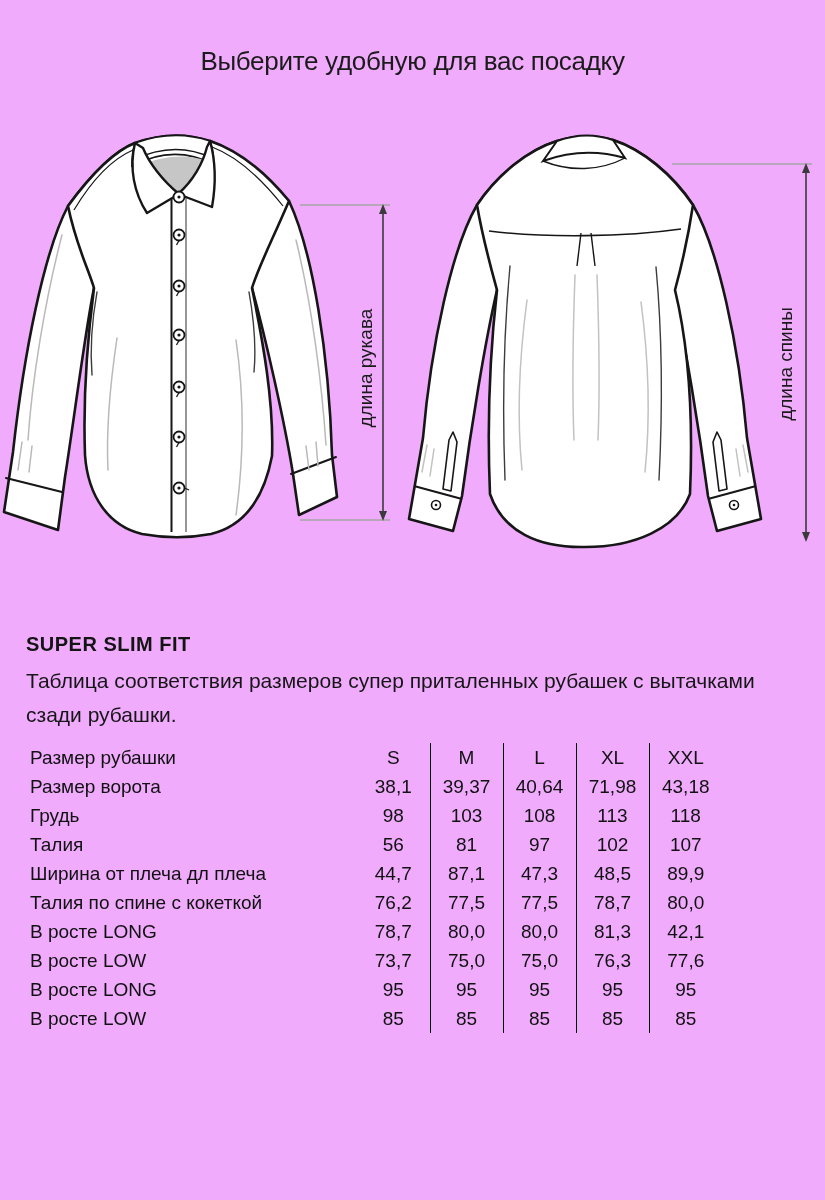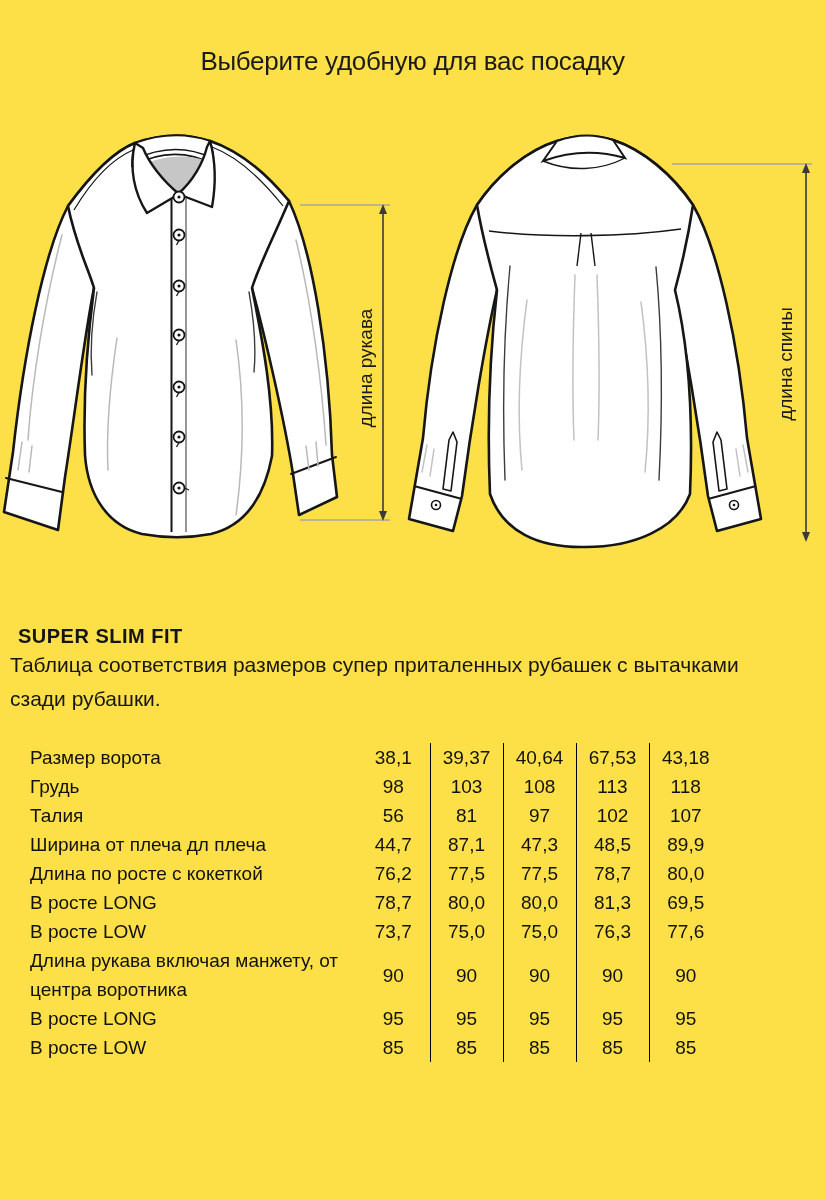--- a/index.html
+++ b/index.html
@@ -1,27 +1,27 @@
 <!DOCTYPE html>
 <html><head>
 <meta charset="utf-8">
 <style>
   html,body{margin:0;padding:0;background:#fff;}
-  .page{position:relative;width:825px;height:1200px;background:#fde047;overflow:hidden;
+  .page{position:relative;width:825px;height:1200px;background:#f0abfc;overflow:hidden;
         font-family:"Liberation Sans","DejaVu Sans",sans-serif;color:#111;}
   .title{position:absolute;left:0;top:46px;width:825px;text-align:center;
          font-size:26px;font-weight:400;letter-spacing:-0.3px;color:#1b1b1b;margin:0;}
   .fig{position:absolute;}
   .vlabel{position:absolute;width:170px;height:24px;line-height:24px;text-align:center;
           font-size:19px;color:#1b1b1b;transform:rotate(-90deg);}
   .vlabel.front{left:281px;top:356px;}
   .vlabel.back{left:701px;top:352px;}
-  .fit-heading{position:absolute;left:10px;top:617px;margin:8px;font-size:20px;
+  .fit-heading{position:absolute;left:10px;top:617px;margin:16px;font-size:20px;
                font-weight:700;letter-spacing:0.5px;color:#141414;}
-  .fit-desc{position:absolute;left:10px;top:648px;margin:0;font-size:21px;
+  .fit-desc{position:absolute;left:10px;top:648px;margin:16px;font-size:21px;
             line-height:34px;color:#161616;}
   table.sizes{position:absolute;left:30px;top:743px;border-collapse:collapse;
               table-layout:fixed;width:692px;font-size:19px;color:#111;}
   table.sizes td{padding:0;line-height:29px;vertical-align:middle;font-weight:400;}
   td.lbl{text-align:left;}
   td.val{text-align:center;}
   td.val + td.val{border-left:1.5px solid #000;}
 </style>
 </head>
 <body>
@@ -184,25 +184,33 @@
     <colgroup>
       <col style="width:327px">
         <col style="width:73px">
         <col style="width:73px">
       <col style="width:73px">
         <col style="width:73px">
         <col style="width:73px">
     </colgroup>
     <tbody>
       <tr>
+        <td class="lbl">Размер рубашки</td>
+        <td class="val">S</td>
+        <td class="val">M</td>
+        <td class="val">L</td>
+        <td class="val">XL</td>
+        <td class="val">XXL</td>
+      </tr>
+      <tr>
         <td class="lbl">Размер ворота</td>
         <td class="val">38,1</td>
         <td class="val">39,37</td>
         <td class="val">40,64</td>
-        <td class="val">67,53</td>
+        <td class="val">71,98</td>
         <td class="val">43,18</td>
       </tr>
       <tr>
         <td class="lbl">Грудь</td>
         <td class="val">98</td>
         <td class="val">103</td>
         <td class="val">108</td>
         <td class="val">113</td>
         <td class="val">118</td>
       </tr>
@@ -216,52 +224,44 @@
       </tr>
       <tr>
         <td class="lbl">Ширина от плеча дл плеча</td>
         <td class="val">44,7</td>
         <td class="val">87,1</td>
         <td class="val">47,3</td>
         <td class="val">48,5</td>
         <td class="val">89,9</td>
       </tr>
       <tr>
-        <td class="lbl">Длина по росте с кокеткой</td>
+        <td class="lbl">Талия по спине с кокеткой</td>
         <td class="val">76,2</td>
         <td class="val">77,5</td>
         <td class="val">77,5</td>
         <td class="val">78,7</td>
         <td class="val">80,0</td>
       </tr>
       <tr>
         <td class="lbl">В росте LONG</td>
         <td class="val">78,7</td>
         <td class="val">80,0</td>
         <td class="val">80,0</td>
         <td class="val">81,3</td>
-        <td class="val">69,5</td>
+        <td class="val">42,1</td>
       </tr>
       <tr>
         <td class="lbl">В росте LOW</td>
         <td class="val">73,7</td>
         <td class="val">75,0</td>
         <td class="val">75,0</td>
         <td class="val">76,3</td>
         <td class="val">77,6</td>
       </tr>
       <tr>
-        <td class="lbl">Длина рукава включая манжету, от центра воротника</td>
-        <td class="val">90</td>
-        <td class="val">90</td>
-        <td class="val">90</td>
-        <td class="val">90</td>
-        <td class="val">90</td>
-      </tr>
-      <tr>
         <td class="lbl">В росте LONG</td>
         <td class="val">95</td>
         <td class="val">95</td>
         <td class="val">95</td>
         <td class="val">95</td>
         <td class="val">95</td>
       </tr>
       <tr>
         <td class="lbl">В росте LOW</td>
         <td class="val">85</td>

